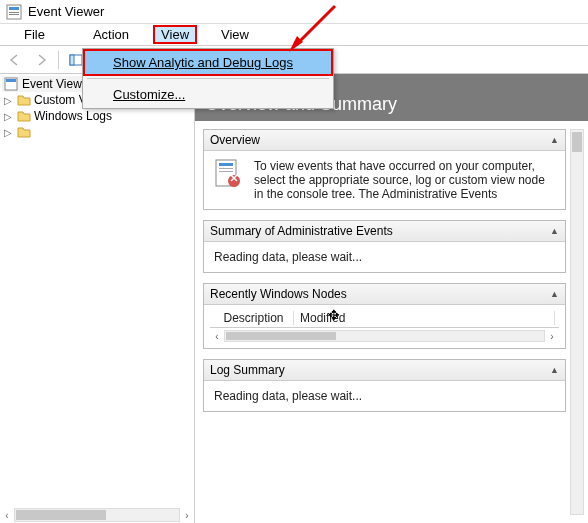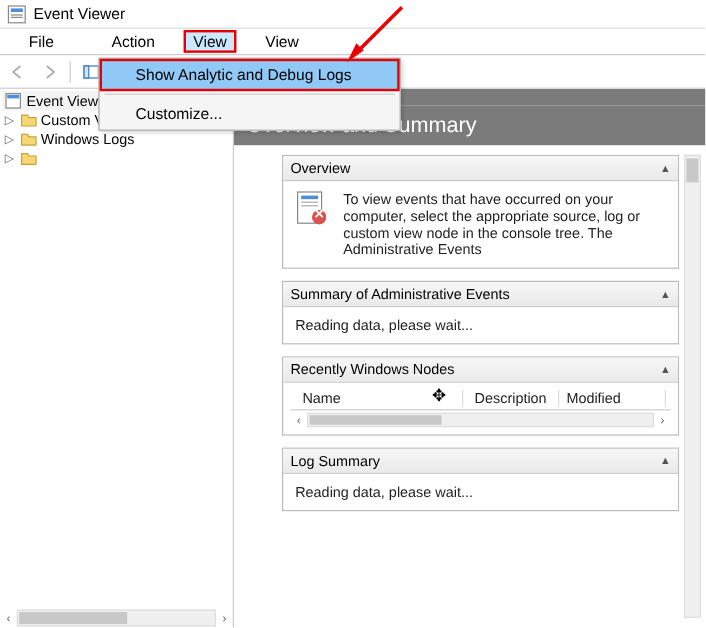--- a/index.html
+++ b/index.html
@@ -23,41 +23,41 @@
   .tree-scroll { position: absolute; bottom: 0; left: 0; right: 0; height: 16px; display: flex; align-items: center; }
   .tree-scroll .track { flex: 1; height: 14px; background: #f0f0f0; border: 1px solid #ddd; position: relative; }
   .tree-scroll .thumb { position: absolute; left: 1px; top: 1px; height: 10px; width: 90px; background: #c8c8c8; }
   .tree-scroll .arr { width: 14px; text-align: center; color: #666; font-size: 10px; }
   .main { flex: 1; display: flex; flex-direction: column; background: #fff; overflow: hidden; }
   .main-brand { height: 16px; background: #7b7b7b; }
   .main-header { background: #7b7b7b; color: #fff; padding: 6px 10px; display: flex; align-items: baseline; justify-content: space-between; }
   .main-header h1 { font-size: 18px; font-weight: 400; }
   .main-header .status { font-size: 11px; color: #eee; }
   .main-body { padding: 8px 4px 8px 8px; display: flex; gap: 4px; height: 100%; }
-  .panels { flex: 1; display: flex; flex-direction: column; gap: 10px; overflow: hidden; margin-left: 32px; }
+  .panels { flex: 1; display: flex; flex-direction: column; gap: 10px; overflow: hidden; }
   .vscroll { width: 14px; background: #f0f0f0; border: 1px solid #ddd; position: relative; }
   .vscroll .vthumb { position: absolute; top: 2px; left: 1px; right: 1px; height: 20px; background: #c8c8c8; }
   .panel { border: 1px solid #bbb; }
   .panel-hdr { background: linear-gradient(#f7f7f7,#e9e9e9); padding: 3px 6px; display: flex; justify-content: space-between; align-items: center; border-bottom: 1px solid #ccc; }
   .panel-hdr .caret { font-size: 9px; color: #555; }
   .panel-body { padding: 8px 10px; font-size: 12px; color: #222; }
   .overview-body { display: flex; gap: 14px; align-items: flex-start; }
   .ov-icon { width: 26px; height: 30px; flex: none; }
   .cols { display: flex; border-bottom: 1px solid #ccc; padding: 2px 4px; font-size: 12px; position: relative; }
   .cols .col { border-right: 1px solid #ddd; padding: 0 6px; }
   .cols .col:last-child { border-right: none; }
   .hscroll { display: flex; align-items: center; height: 16px; }
   .hscroll .arr { width: 14px; text-align: center; font-size: 10px; color: #666; }
   .hscroll .track { flex: 1; height: 12px; background: #f0f0f0; border: 1px solid #ddd; position: relative; }
   .hscroll .thumb { position: absolute; left: 1px; top: 1px; bottom: 1px; width: 110px; background: #c8c8c8; }
   .move-cursor { position: absolute; left: 118px; top: -2px; font-size: 14px; color: #000; }
 
   
   .dropdown { position: absolute; top: 48px; left: 82px; width: 252px; background: #f5f5f5; border: 1px solid #aaa; box-shadow: 2px 2px 4px rgba(0,0,0,.2); z-index: 50; }
-  .dropdown .dd-item { padding: 6px 10px 6px 30px; font-size: 13px; }
+  .dropdown .dd-item { padding: 6px 10px 6px 30px; font-size: 13px; text-decoration: underline; }
   .dropdown .dd-item.hl { background: #90c8f6; border: 2px solid #e60000; padding: 4px 8px 4px 28px; }
   .dropdown .dd-sep { height: 1px; background: #ccc; margin: 2px 4px; }
 
   
   .red-arrow { position: absolute; top: 2px; left: 285px; z-index: 60; }
 </style>
 </head>
 <body>
 
 <div class="titlebar">
@@ -205,21 +205,20 @@
           </div>
         </div>
 
         <div class="panel">
           <div class="panel-hdr">
             <span>Recently Windows Nodes</span>
             <span class="caret">▲</span>
           </div>
           <div class="panel-body" style="padding:4px 6px;">
             <div class="cols">
-              <div class="col" style="width:140px;">Name</div>
               <div class="col" style="width:80px;text-align:center;">Description</div>
               <div class="col" style="flex:1;">Modified</div>
               <span class="move-cursor">✥</span>
             </div>
             <div class="hscroll">
               <span class="arr">‹</span>
               <div class="track">
                   <div class="thumb"></div>
                 </div>
               <span class="arr">›</span>

